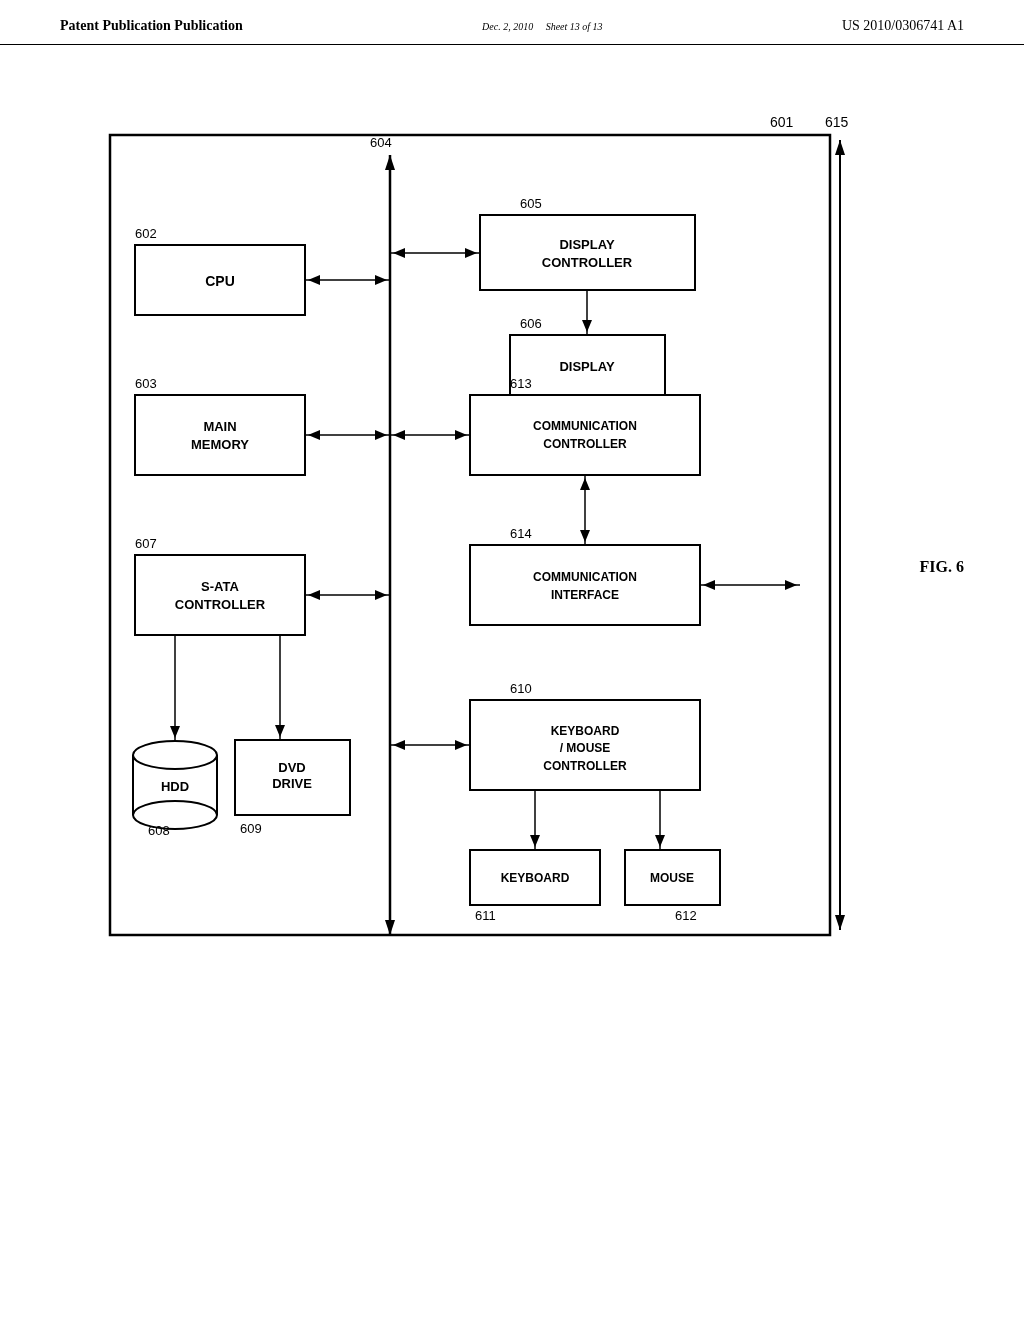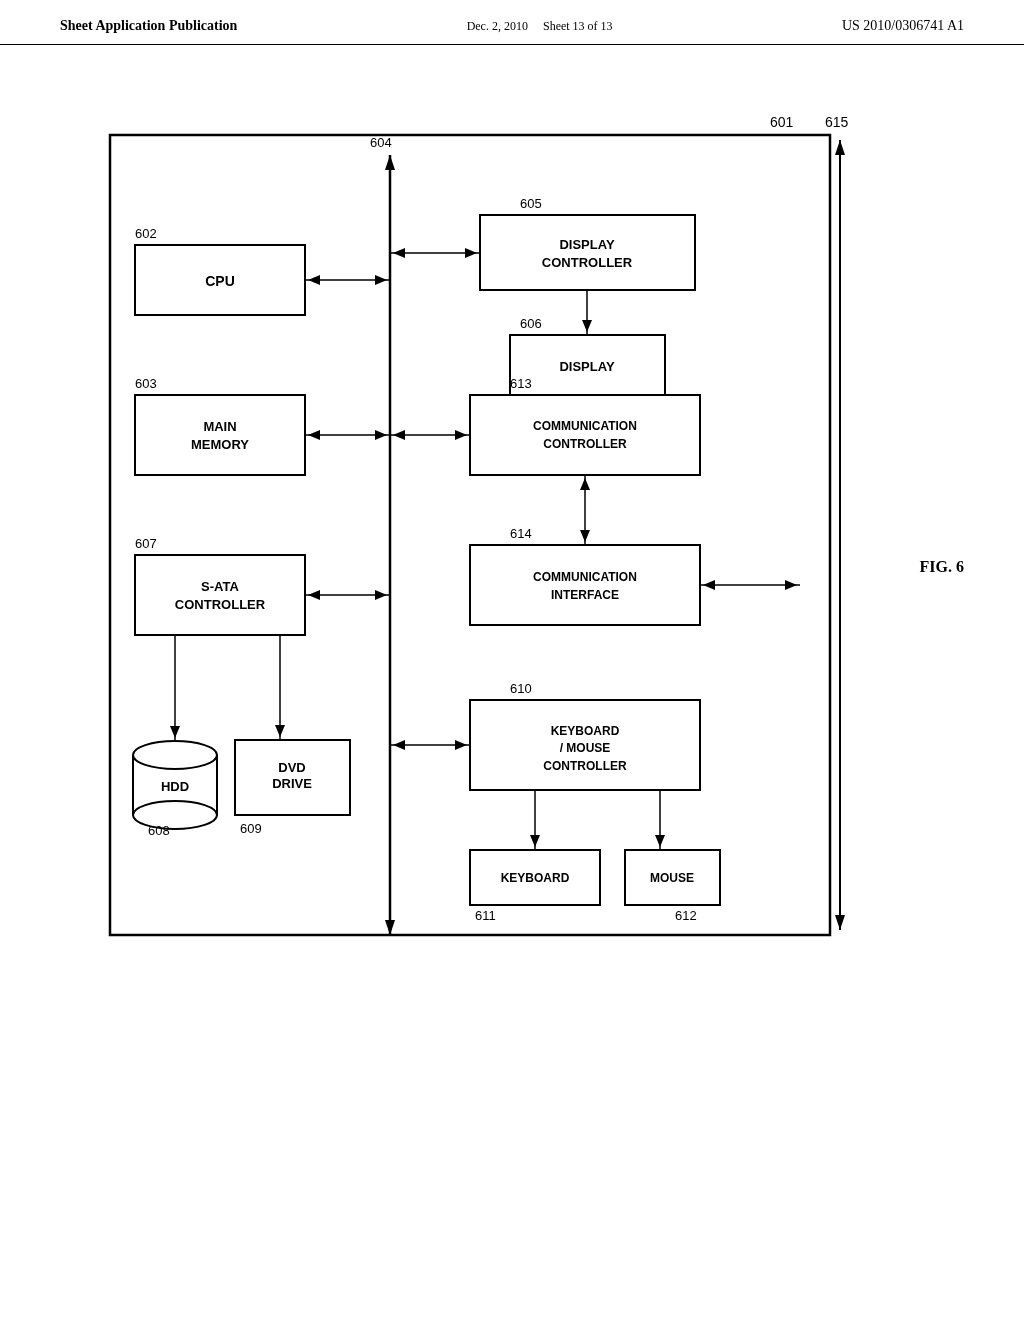--- a/index.html
+++ b/index.html
@@ -17,21 +17,22 @@
       justify-content: space-between;
       align-items: center;
       padding: 18px 60px 10px 60px;
       border-bottom: 1px solid #000;
     }
     .header-left {
       font-size: 14px;
       font-weight: bold;
     }
     .header-center {
-      font-size: 12px;
+      font-size: 10px;
+      font-style: italic;
     }
     .header-right {
       font-size: 14px;
     }
 
     
     .content {
       display: flex;
       align-items: center;
       padding: 60px 60px 40px 60px;
@@ -54,21 +55,21 @@
       text-align: center;
       font-size: 16px;
       font-weight: bold;
       margin-top: 20px;
     }
   </style>
 </head>
 <body>
 
 <div class="header">
-  <span class="header-left">Sheet Application Publication</span>
+  <span class="header-left">Patent Publication Publication</span>
   <span class="header-center">
     <span>Dec. 2, 2010</span>&nbsp;&nbsp;&nbsp;&nbsp;
     <span>Sheet 13 of 13</span>
   </span>
   <span class="header-right">US 2010/0306741 A1</span>
 </div>
 
 <div class="content">
   <div class="diagram-wrapper">
     <svg class="diagram" viewBox="0 0 820 900" xmlns="http://www.w3.org/2000/svg">

